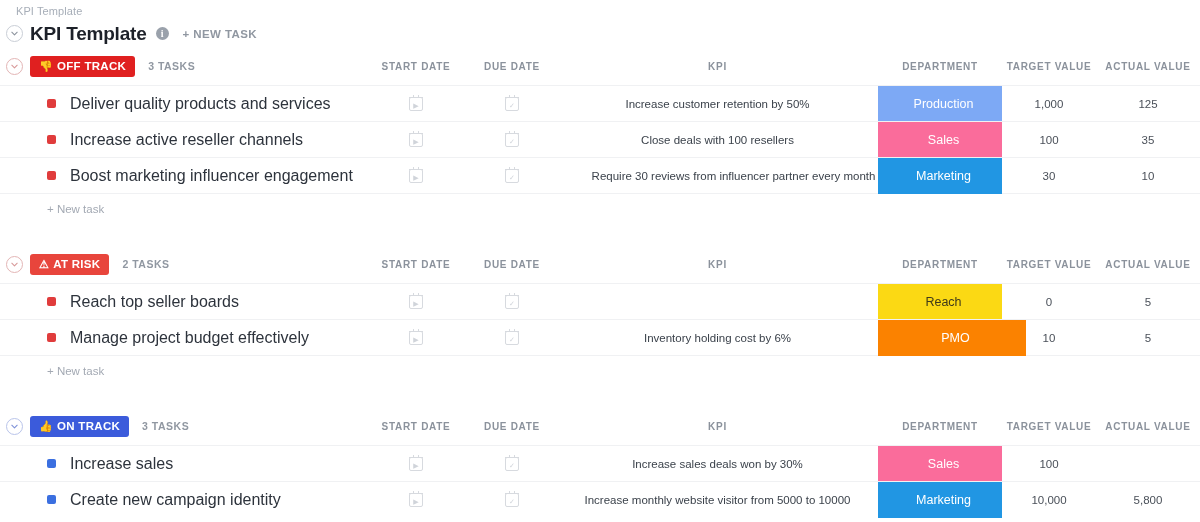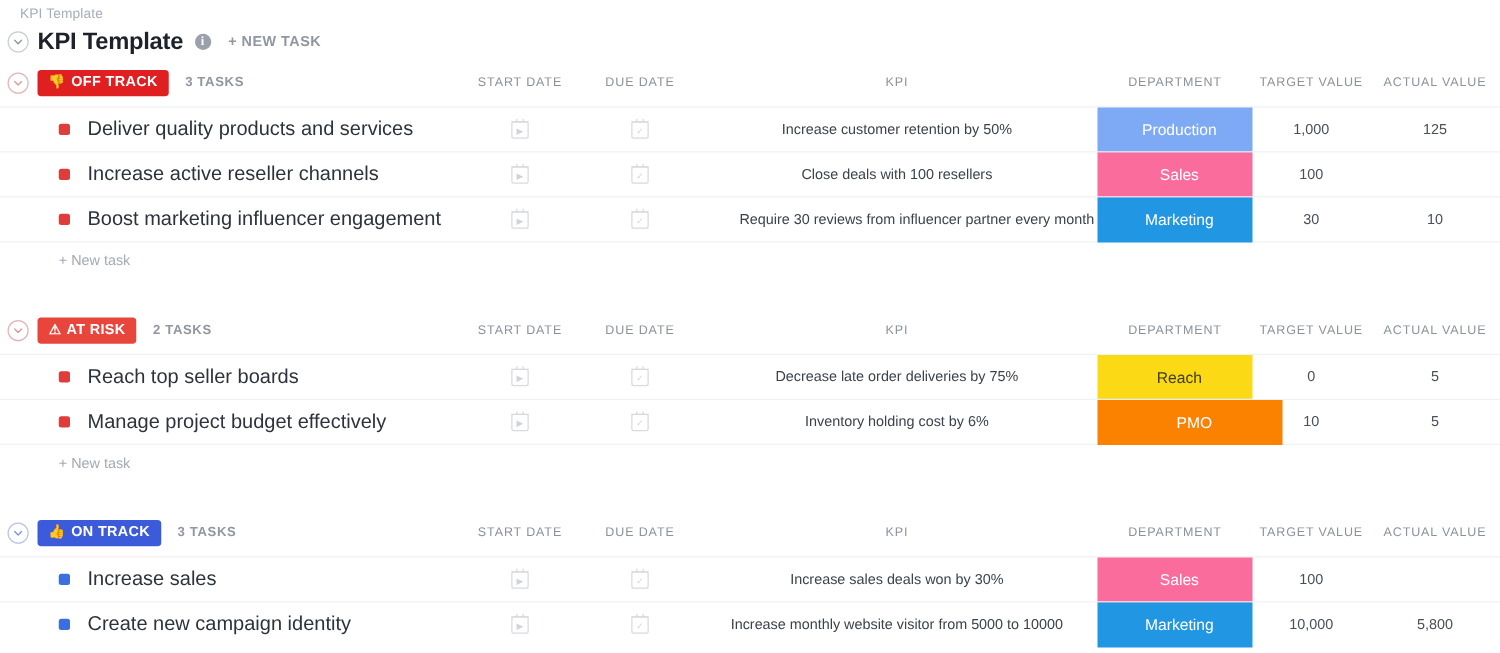--- a/index.html
+++ b/index.html
@@ -100,21 +100,21 @@
     color: #9097a1;
     white-space: nowrap;
   }
 
   
   .colhead {
     position: absolute;
     top: 0; height: 38px;
     display: flex; align-items: center; justify-content: center;
     font-size: 10px;
-    font-weight: 400;
+    font-weight: 700;
     letter-spacing: .7px;
     color: #8b929c;
     white-space: nowrap;
   }
 
   
   .row {
     position: relative;
     height: 36px;
     border-top: 1px solid #f0f1f3;
@@ -270,20 +270,21 @@
         <span class="cell" style="left:466px;width:92px">
           <span class="cal">
             <span class="nub l"></span>
             <span class="nub r"></span>
             <span class="glyph">✓</span>
           </span>
         </span>
         <span class="cell kpi" style="left:570px;width:295px">Close deals with 100 resellers</span>
         <span class="dept-cell" style="left:878px;width:124px;background:#FA6C9B">Sales</span>
         <span class="cell" style="left:1004px;width:90px">100</span>
+        <span class="cell" style="left:1096px;width:104px">35</span>
       </div>
       <div class="row">
         <span class="row-marker" style="background:#E03C3C"></span>
         <span class="row-name">Boost marketing influencer engagement</span>
         <span class="cell" style="left:370px;width:92px">
           <span class="cal">
             <span class="nub l"></span>
             <span class="nub r"></span>
             <span class="glyph">▶</span>
           </span>
@@ -334,21 +335,20 @@
             <span class="glyph">▶</span>
           </span>
         </span>
         <span class="cell" style="left:466px;width:92px">
           <span class="cal">
             <span class="nub l"></span>
             <span class="nub r"></span>
             <span class="glyph">✓</span>
           </span>
         </span>
-        <span class="cell kpi" style="left:570px;width:295px">Decrease late order deliveries by 75%</span>
         <span class="dept-cell dark-text" style="left:878px;width:124px;background:#FBD914">Reach</span>
         <span class="cell" style="left:1004px;width:90px">0</span>
         <span class="cell" style="left:1096px;width:104px">5</span>
       </div>
       <div class="row">
         <span class="row-marker" style="background:#E03C3C"></span>
         <span class="row-name">Manage project budget effectively</span>
         <span class="cell" style="left:370px;width:92px">
           <span class="cal">
             <span class="nub l"></span>

